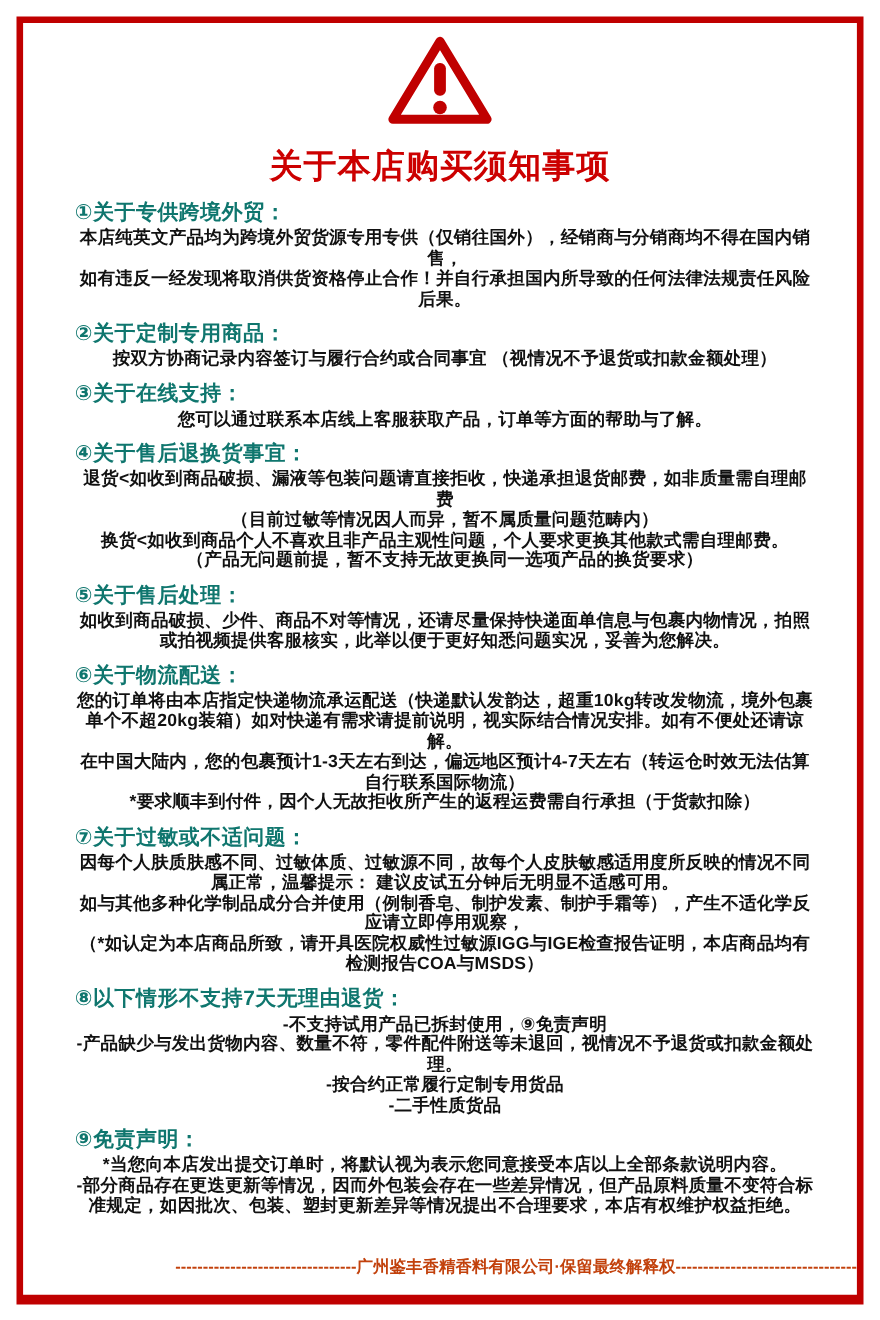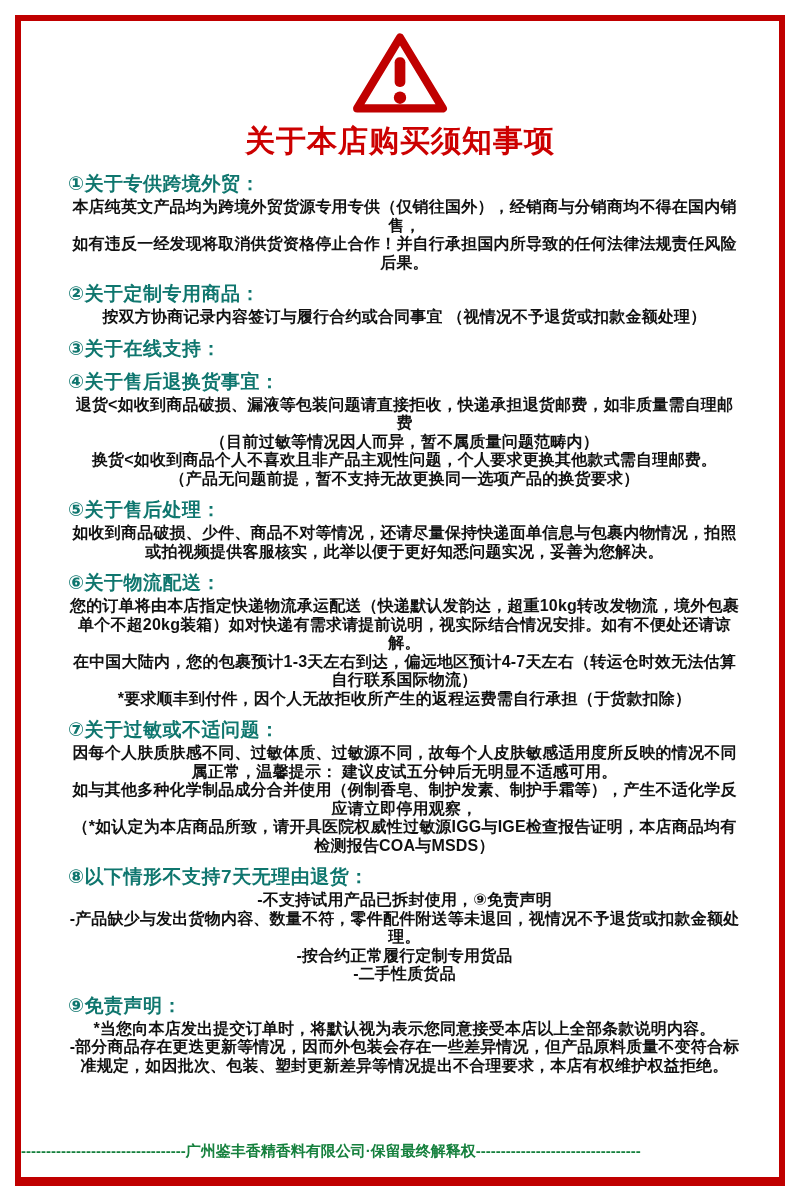--- a/index.html
+++ b/index.html
@@ -13,21 +13,21 @@
     position: absolute;
     left: 15px; top: 15px; right: 15px; bottom: 14px;
     border: 6px solid #c00000;
     border-bottom-width: 9px;
     background: #ffffff;
     box-sizing: border-box;
   }
   .header { text-align: center; margin-top: 10px; }
   .warn-svg { display: block; margin: 0 auto; }
   .title {
-    margin: 6px 0 0 0;
+    margin: 16px 0 0 0;
     font-size: 30px;
     font-weight: 700;
     color: #cc0000;
     letter-spacing: 1px;
   }
   .content { padding: 0 38px 0 47px; }
   .section h2 {
     margin: 11px 0 3px 0;
     font-size: 19px;
     line-height: 22px;
@@ -40,24 +40,24 @@
     font-size: 16px;
     line-height: 18.5px;
     font-weight: 700;
     color: #111111;
     letter-spacing: 0.2px;
     text-align: center;
   }
   .footer {
     position: absolute;
     left: 0; right: 0; bottom: 16px;
-    text-align: left;
+    text-align: right;
     font-size: 15px;
     font-weight: 700;
-    color: #15803d;
+    color: #c2410c;
     white-space: nowrap;
     overflow: hidden;
   }
 </style>
 </head>
 <body>
 
 <div class="frame">
 
   <div class="header">
@@ -77,20 +77,21 @@
       <p>如有违反一经发现将取消供货资格停止合作！并自行承担国内所导致的任何法律法规责任风险后果。</p>
     </div>
 
     <div class="section">
       <h2>②关于定制专用商品：</h2>
       <p>按双方协商记录内容签订与履行合约或合同事宜 （视情况不予退货或扣款金额处理）</p>
     </div>
 
     <div class="section">
       <h2>③关于在线支持：</h2>
+      <p>您可以通过联系本店线上客服获取产品，订单等方面的帮助与了解。</p>
     </div>
 
     <div class="section">
       <h2>④关于售后退换货事宜：</h2>
       <p>退货&lt;如收到商品破损、漏液等包装问题请直接拒收，快递承担退货邮费，如非质量需自理邮费</p>
       <p>（目前过敏等情况因人而异，暂不属质量问题范畴内）</p>
       <p>换货&lt;如收到商品个人不喜欢且非产品主观性问题，个人要求更换其他款式需自理邮费。</p>
       <p>（产品无问题前提，暂不支持无故更换同一选项产品的换货要求）</p>
     </div>
 

